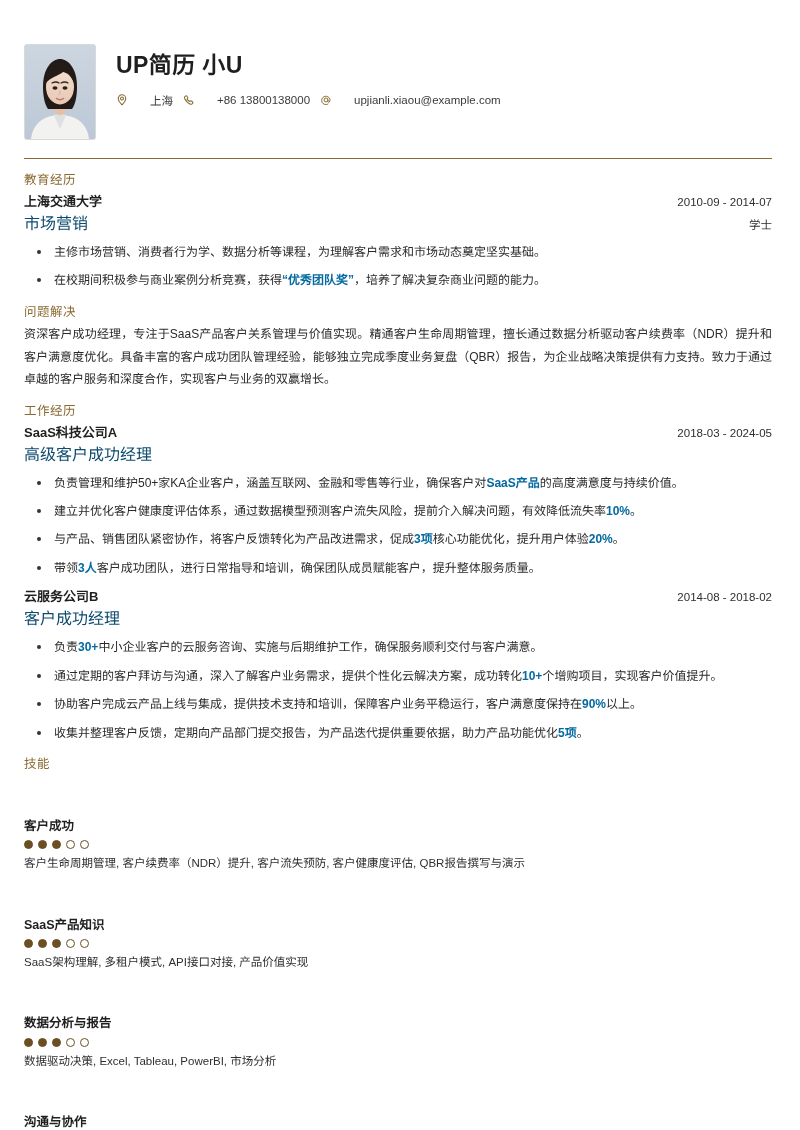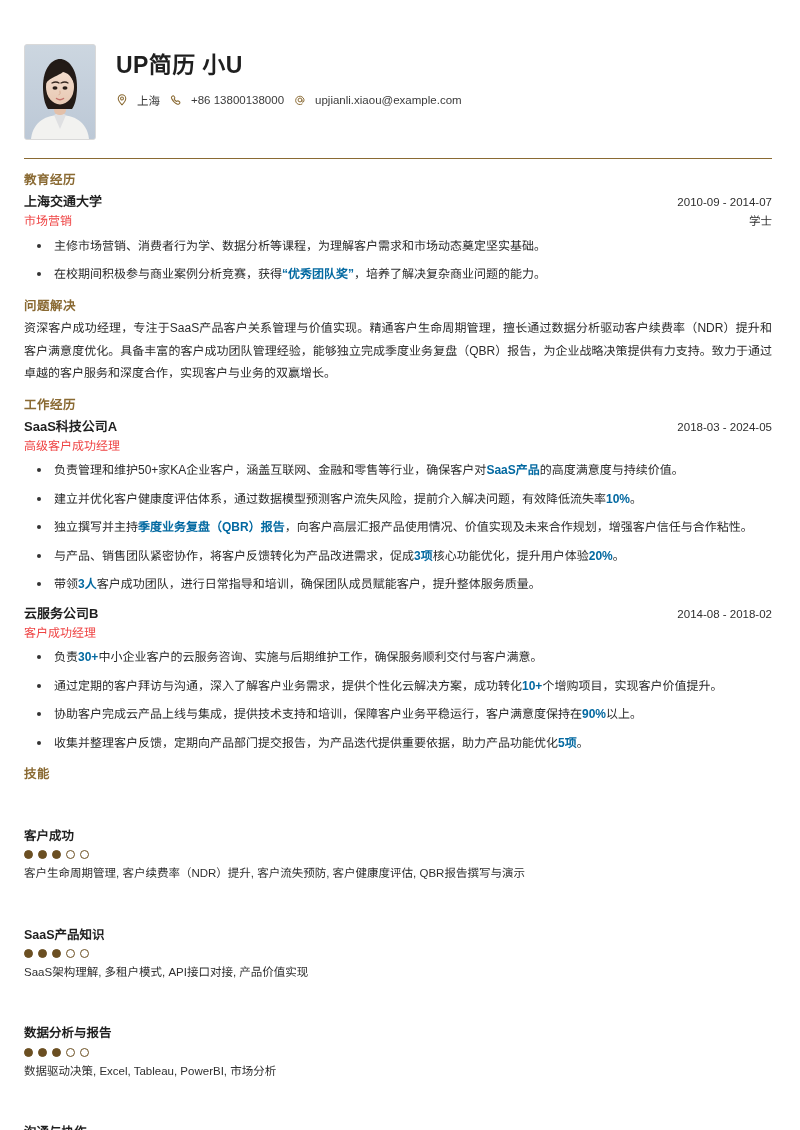--- a/index.html
+++ b/index.html
@@ -60,21 +60,21 @@
     display: flex;
     align-items: center;
     flex-wrap: wrap;
     gap: 4px 10px;
     font-size: 11.5px;
     color: #3a3a3a;
   }
   .contact-item {
     display: inline-flex;
     align-items: center;
-    gap: 9px;
+    gap: 22px;
     white-space: nowrap;
   }
   .c-ico {
     display: inline-flex;
     width: 12px;
     height: 12px;
     color: #8a6a33;
     flex: 0 0 12px;
   }
   .c-ico svg { width: 12px; height: 12px; display: block; }
@@ -83,43 +83,43 @@
     border: 0;
     border-top: 1.4px solid #8a6a33;
     margin: 18px 0 0 0;
     width: 100%;
   }
 
   
   .section { margin-top: 12px; }
   .section-title {
     font-size: 12.5px;
-    font-weight: 700;
+    font-weight: 400;
     color: #8a6a33;
     letter-spacing: .5px;
     margin: 0 0 2px 0;
     line-height: 1.5;
   }
 
   .entry { margin-bottom: 2px; }
   .entry-row {
     display: flex;
     align-items: baseline;
     justify-content: space-between;
     gap: 23px;
     line-height: 1.55;
   }
   .org {
     font-size: 13px;
     font-weight: 700;
     color: #1f1f1f;
   }
   .role {
-    font-size: 12px;
-    color: #ef4444;
+    font-size: 16px;
+    color: #0c4a6e;
   }
   .date {
     font-size: 11.5px;
     color: #2e2e2e;
     white-space: nowrap;
     text-align: right;
     font-weight: 400;
   }
   .sub {
     font-size: 11.5px;
@@ -311,21 +311,20 @@
           <div class="entry-row">
             <span class="org">SaaS科技公司A</span>
             <span class="date">2018-03 - 2024-05</span>
           </div>
           <div class="entry-row">
             <span class="role">高级客户成功经理</span>
           </div>
           <ul class="bullets">
             <li>负责管理和维护50+家KA企业客户，涵盖互联网、金融和零售等行业，确保客户对<b>SaaS产品</b>的高度满意度与持续价值。</li>
             <li>建立并优化客户健康度评估体系，通过数据模型预测客户流失风险，提前介入解决问题，有效降低流失率<b>10%</b>。</li>
-            <li>独立撰写并主持<b>季度业务复盘（QBR）报告</b>，向客户高层汇报产品使用情况、价值实现及未来合作规划，增强客户信任与合作粘性。</li>
             <li>与产品、销售团队紧密协作，将客户反馈转化为产品改进需求，促成<b>3项</b>核心功能优化，提升用户体验<b>20%</b>。</li>
             <li>带领<b>3人</b>客户成功团队，进行日常指导和培训，确保团队成员赋能客户，提升整体服务质量。</li>
           </ul>
         </div>
         <div class="entry">
           <div class="entry-row">
             <span class="org">云服务公司B</span>
             <span class="date">2014-08 - 2018-02</span>
           </div>
           <div class="entry-row">

